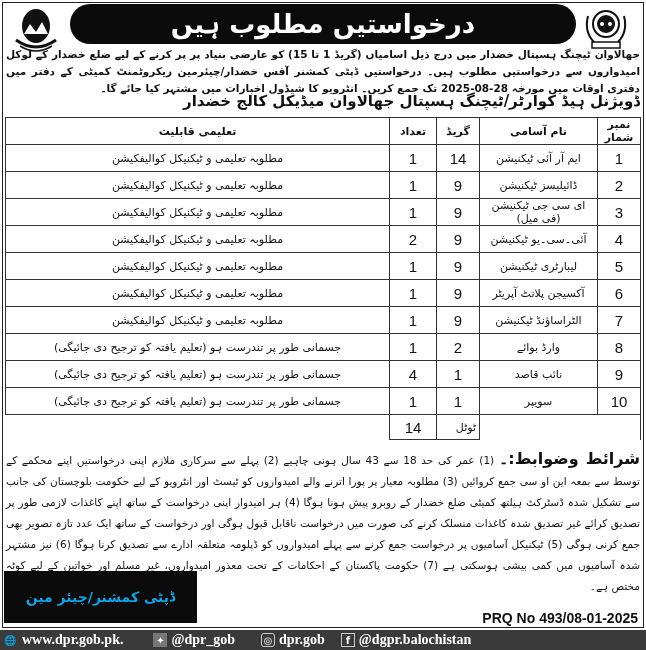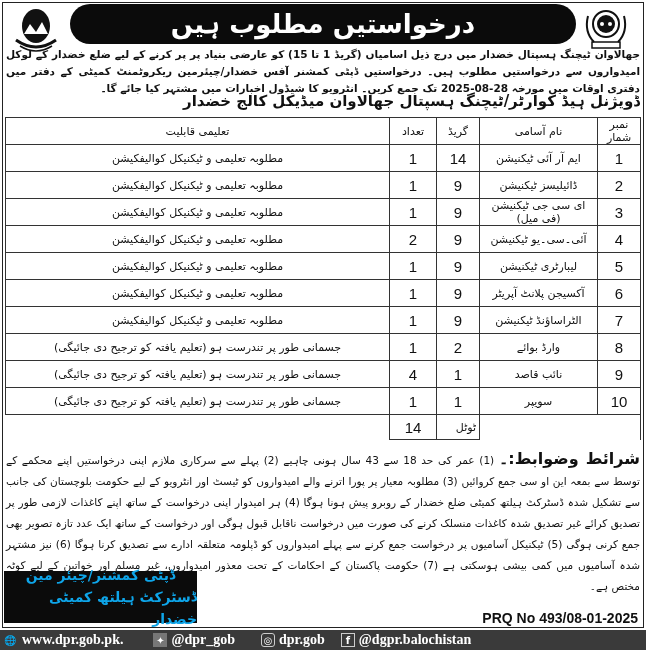--- a/index.html
+++ b/index.html
@@ -8,21 +8,21 @@
   .frame { position: absolute; left: 2px; top: 2px; width: 642px; height: 626px; border: 1.5px solid #222; }
   .logo { position: absolute; top: 6px; width: 52px; height: 48px; }
   .logo-left { left: 10px; }
   .logo-right { left: 580px; }
   .title-bar { position: absolute; left: 70px; top: 4px; width: 506px; height: 40px; background: #0b0b0b; color: #fff;
     display: flex; align-items: center; justify-content: center; font-size: 26px; font-weight: bold; direction: rtl; border-radius: 20px; }
   .intro { position: absolute; left: 6px; top: 46px; width: 634px; direction: rtl; text-align: justify; font-size: 10.5px; line-height: 17px; font-weight: bold; }
   .subheading { position: absolute; left: 6px; top: 92px; width: 634px; text-align: right; direction: rtl; font-size: 15px; font-weight: bold; }
   table.posts { position: absolute; left: 5px; top: 117px; width: 636px; border-collapse: collapse; direction: rtl; font-size: 11px; }
   table.posts th, table.posts td { border: 1px solid #333; text-align: center; height: 27px; padding: 0 3px; }
-  table.posts th { font-weight: normal; height: 27px; text-align: center; }
+  table.posts th { font-weight: bold; height: 27px; text-align: center; }
   .c-sr { width: 43px; }
   .c-name { width: 118px; }
   .c-grade { width: 43px; }
   .c-count { width: 47px; }
   .num { font-family: "Liberation Sans", sans-serif; font-size: 15px; }
   tr.total td { height: 25px; }
   tr.total td.blank-r { border-bottom: none; }
   .terms { position: absolute; left: 6px; top: 448px; width: 634px; direction: rtl; text-align: justify; font-size: 10.5px; line-height: 21px; }
   .terms-head { font-weight: bold; font-size: 16px; }
   .sign-box { position: absolute; left: 4px; top: 571px; width: 193px; height: 52px; background: #0b0b0b; color: #0ea5e9; direction: rtl;
@@ -154,21 +154,20 @@
   </tbody>
 </table>
 
 <div class="terms">
   <span class="terms-head">شرائط وضوابط:۔</span>
   <span>(1) عمر کی حد 18 سے 43 سال ہونی چاہیے (2) پہلے سے سرکاری ملازم اپنی درخواستیں اپنے محکمے کے توسط سے بمعہ این او سی جمع کروائیں (3) مطلوبہ معیار پر پورا اترنے والے امیدواروں کو ٹیسٹ اور انٹرویو کے لیے حکومت بلوچستان کی جانب سے تشکیل شدہ ڈسٹرکٹ ہیلتھ کمیٹی ضلع خضدار کے روبرو پیش ہونا ہوگا (4) ہر امیدوار اپنی درخواست کے ساتھ اپنے کاغذات لازمی طور پر تصدیق کرائے غیر تصدیق شدہ کاغذات منسلک کرنے کی صورت میں درخواست ناقابل قبول ہوگی اور درخواست کے ساتھ ایک عدد تازہ تصویر بھی جمع کرنی ہوگی (5) ٹیکنیکل آسامیوں پر درخواست جمع کرنے سے پہلے امیدواروں کو ڈپلومہ متعلقہ ادارے سے تصدیق کرنا ہوگا (6) نیز مشتہر شدہ آسامیوں میں کمی بیشی ہوسکتی ہے (7) حکومت پاکستان کے احکامات کے تحت معذور امیدواروں، غیر مسلم اور خواتین کے لیے کوٹہ مختص ہے۔</span>
 </div>
 
 <div class="sign-box">
   <div>ڈپٹی کمشنر/چیئر مین</div>
-  <div>ڈسٹرکٹ ہیلتھ کمیٹی خضدار</div>
 </div>
 
 <div class="prq">PRQ No 493/08-01-2025</div>
 
 <div class="footer">
   <div class="item">
     <span class="ico">🌐</span>
     <span>www.dpr.gob.pk.</span>
   </div>
   <div class="item" style="margin-left:14px;">

